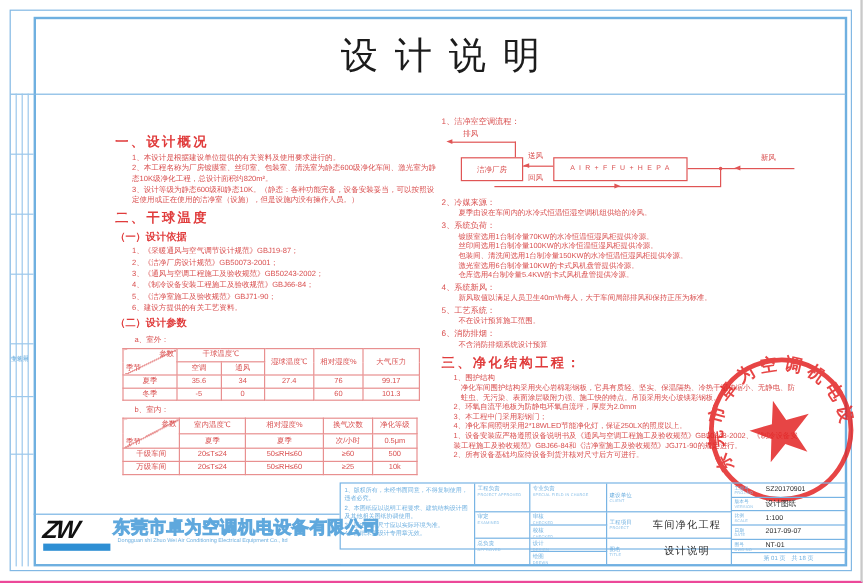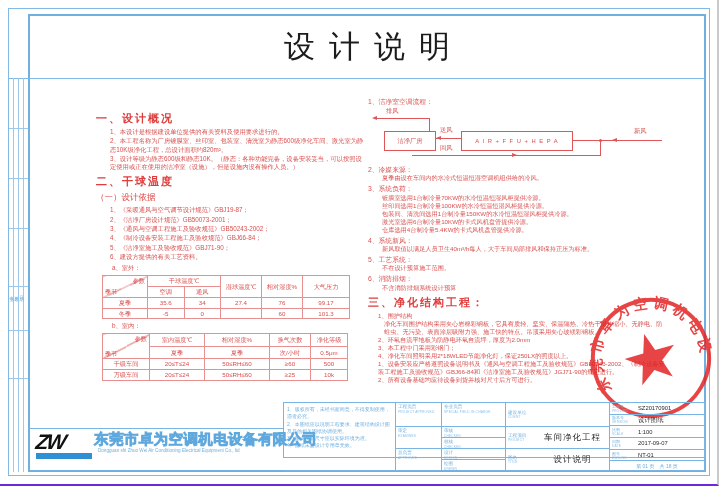--- a/index.html
+++ b/index.html
@@ -1,33 +1,33 @@
 <!DOCTYPE html>
 <html><head>
 <meta charset="utf-8">
 <style>
   html,body{margin:0;padding:0;background:#e8e8e8;}
   .page{position:relative;width:719px;height:486px;background:#ffffff;overflow:hidden;
-        font-family:"Liberation Sans",sans-serif;border-right:2px solid #c9c9c9;border-bottom:2px solid #6d28d9;box-sizing:border-box;}
+        font-family:"Liberation Sans",sans-serif;border-right:2px solid #c9c9c9;border-bottom:2px solid #ec4899;box-sizing:border-box;}
   .abs{position:absolute;}
   
   .outer-frame{left:8px;top:8px;width:702px;height:468px;border:1px solid #82b8e4;box-sizing:border-box;}
   .inner-frame{left:28px;top:14px;width:678px;height:458px;border:2px solid #6fb0e0;box-sizing:border-box;}
   .title-sep{left:9px;top:78px;width:696px;height:1px;background:#82b8e4;}
   .vline{width:1px;background:#9cc8ec;}
   .hline{height:1px;background:#9cc8ec;}
   .strip-label{font-size:4.5px;color:#6fb0e0;writing-mode:vertical-rl;letter-spacing:1px;line-height:1;}
   
   .sheet-title{left:28px;top:26px;width:678px;text-align:center;font-family:"Liberation Serif",serif;
                font-size:31px;letter-spacing:14px;padding-left:14px;color:#1c1c1c;box-sizing:border-box;}
   
   .col-left{left:96px;top:108px;width:272px;}
   .col-right{left:368px;top:95px;width:300px;}
   .h1{font-size:11px;font-weight:bold;color:#e03c3c;letter-spacing:2px;margin:3px 0 2px 0;}
-  .h2{font-size:8.5px;font-weight:normal;color:#e03c3c;margin:3px 0 2px 0;}
+  .h2{font-size:8.5px;font-weight:bold;color:#e03c3c;margin:3px 0 2px 0;}
   .items{padding-left:14px;}
   .item{font-size:6.3px;color:#d94f4f;line-height:1.32;margin-bottom:1px;}
   .small-label{font-size:6.3px;color:#d94f4f;margin:3px 0 2px 16px;}
   .ptable{border-collapse:collapse;margin-left:6px;table-layout:fixed;}
   .ptable td{border:1px solid #e89090;color:#d94f4f;font-size:6.2px;text-align:center;
              vertical-align:middle;padding:1px;line-height:1.25;}
   .corner{position:relative;background-image:linear-gradient(to bottom right,transparent 48.5%,#e89090 48.5%,#e89090 51.5%,transparent 51.5%);}
   .corner .ct{position:absolute;top:1px;right:2px;}
   .corner .cb{position:absolute;bottom:1px;left:2px;}
   
@@ -104,20 +104,21 @@
     <div class="h2">（一）设计依据</div>
     <div class="items">
       <div class="item">1、《采暖通风与空气调节设计规范》GBJ19-87；</div>
       <div class="item">2、《洁净厂房设计规范》GB50073-2001；</div>
       <div class="item">3、《通风与空调工程施工及验收规范》GB50243-2002；</div>
       <div class="item">4、《制冷设备安装工程施工及验收规范》GBJ66-84；</div>
       <div class="item">5、《洁净室施工及验收规范》GBJ71-90；</div>
       <div class="item">6、建设方提供的有关工艺资料。</div>
     </div>
 
+    <div class="h2">（二）设计参数</div>
     <div class="small-label">a、室外：</div>
 
     <table class="ptable">
       <tbody>
           <tr>
         <td class="corner" style="width:42px;" rowspan="2">
           <span class="ct">参数</span>
           <span class="cb">季节</span>
         </td>
         <td colspan="2" style="width:70px;">干球温度℃</td>

